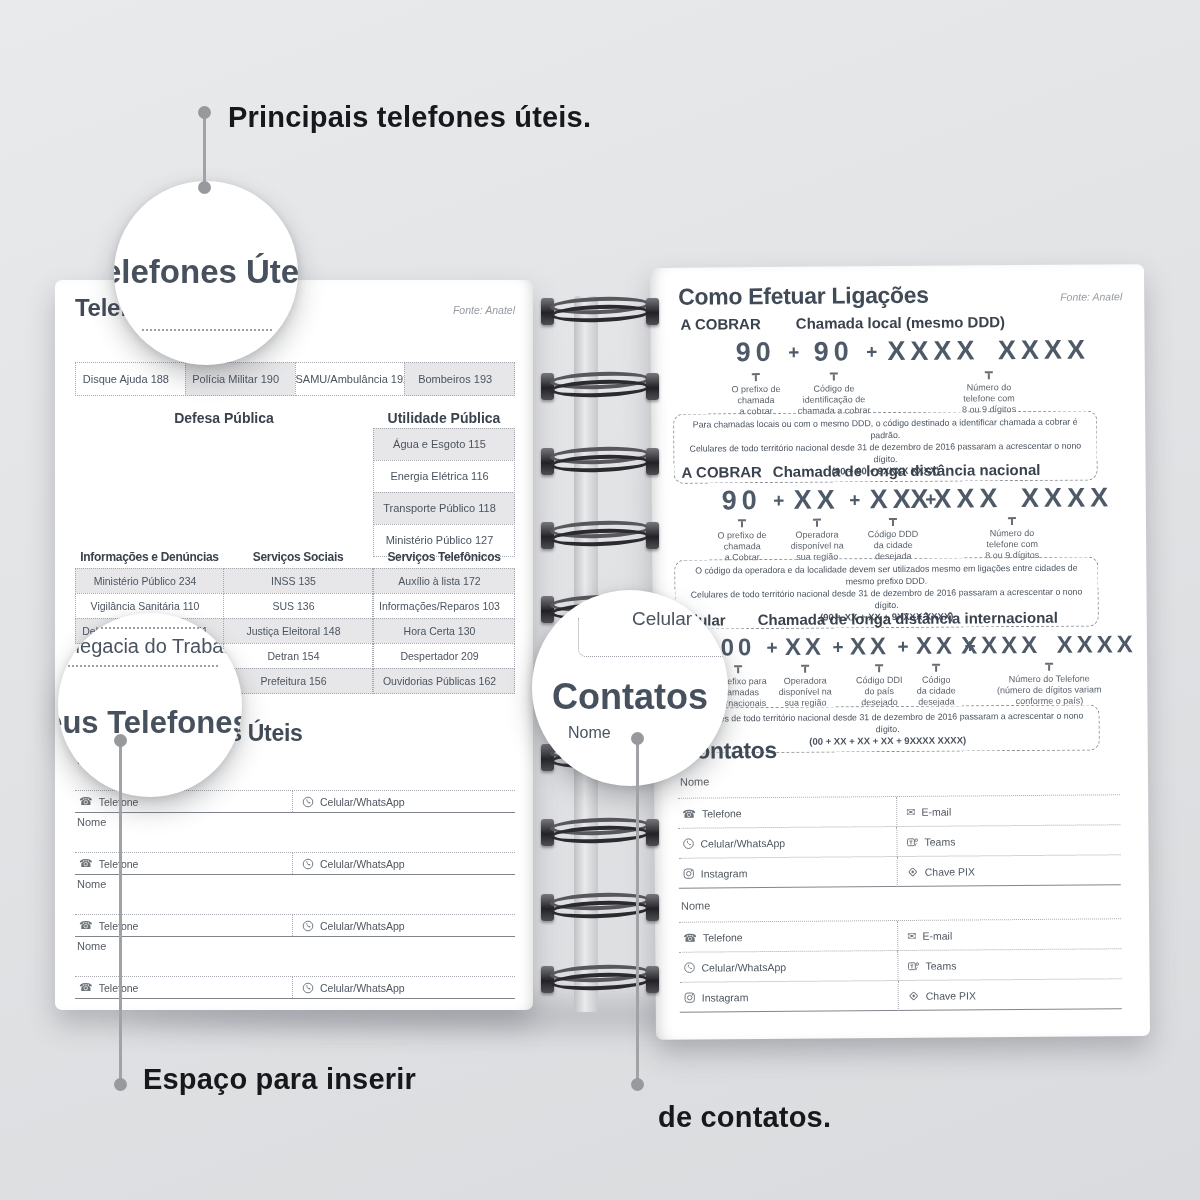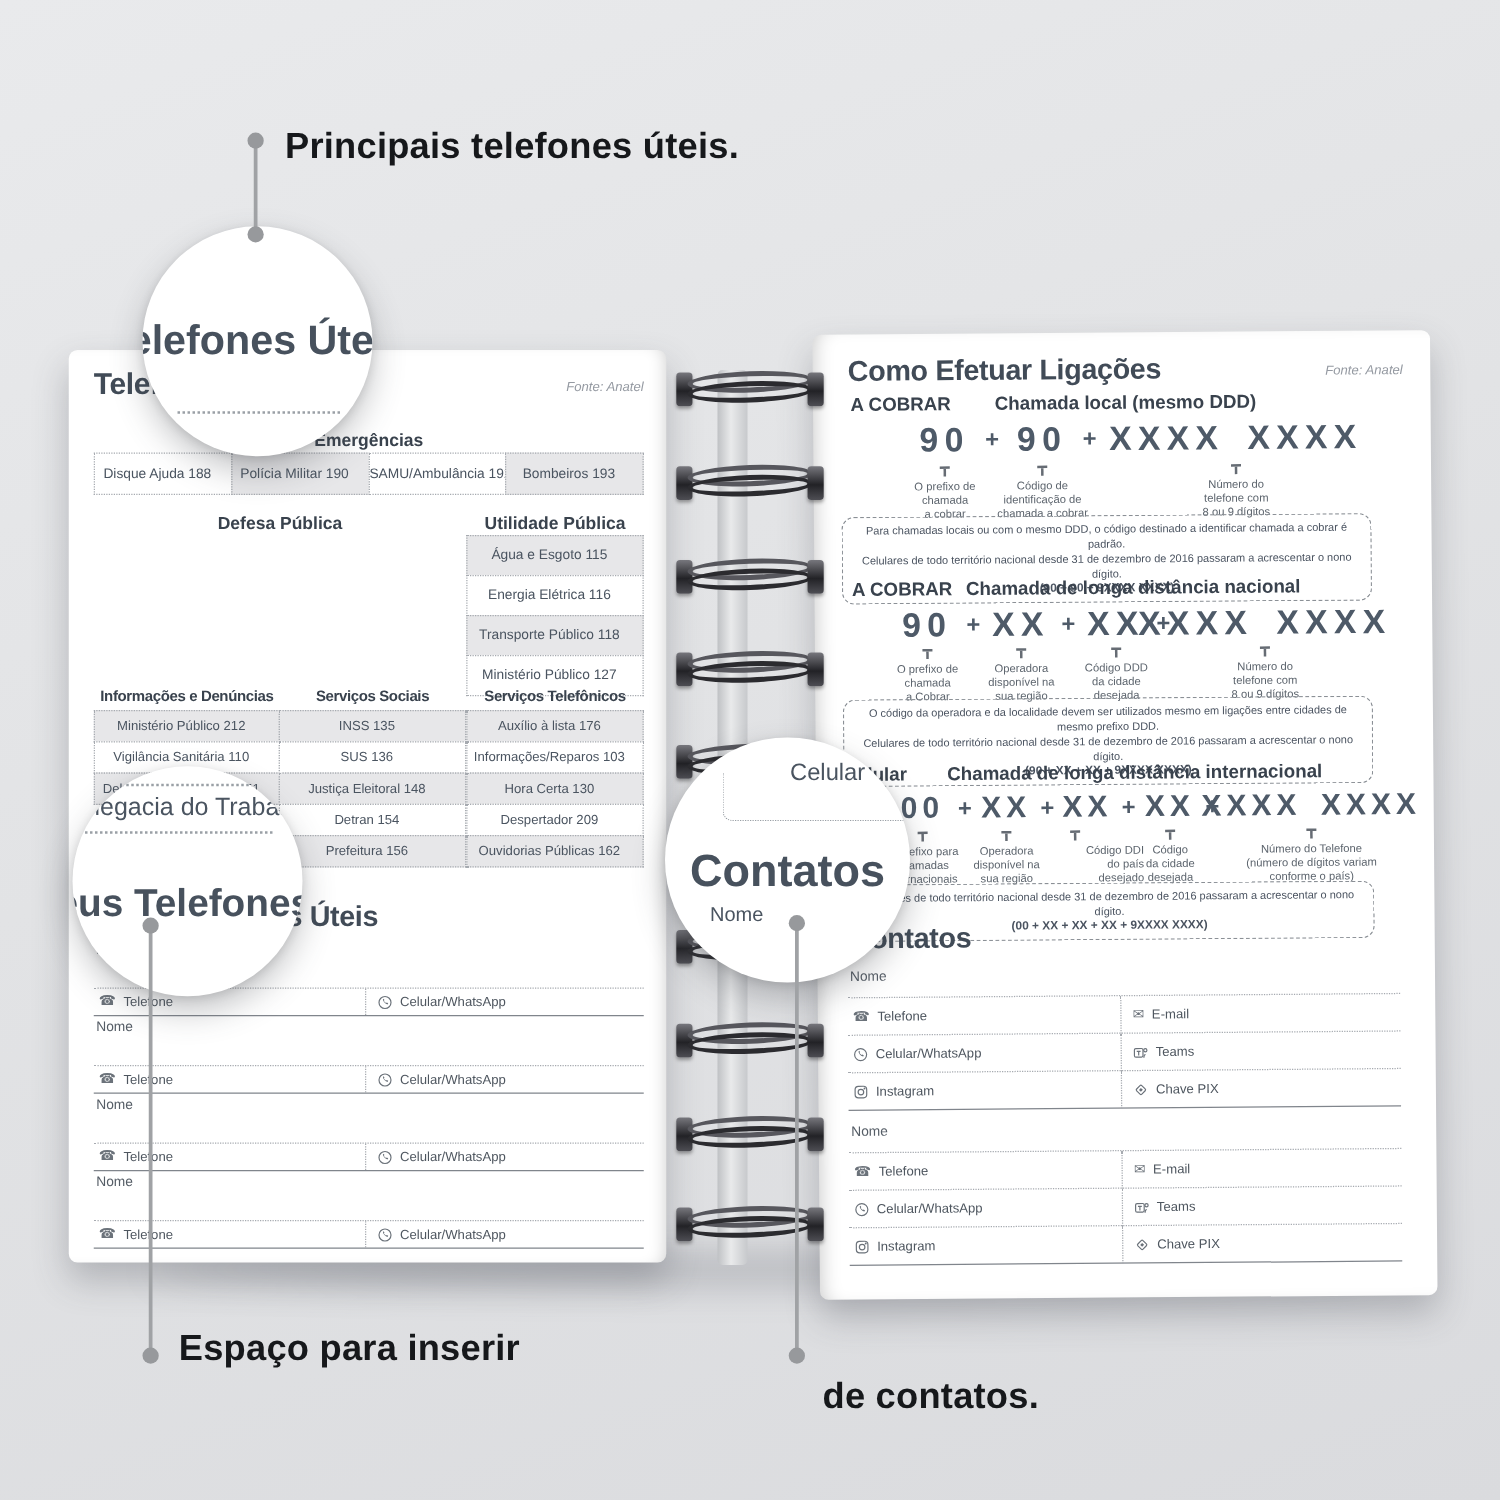--- a/index.html
+++ b/index.html
@@ -99,54 +99,53 @@
 </style>
 </head>
 <body>
 
 <div class="abs floor-shadow"></div>
 
 <div id="page-left" class="abs page">
   <div class="abs pg-title" style="left:20px;top:14px;">Telefones Úteis</div>
   <div class="abs fonte" style="right:18px;top:24px;">Fonte: Anatel</div>
 
-  <div class="abs sec-h" style="left:20px;top:64px;width:440px;">Emergências</div>
   <div class="abs cells" style="left:20px;top:82px;width:440px;">
     <span class="cell bg1">Disque Ajuda 188</span>
     <span class="cell bg0">Polícia Militar 190</span>
     <span class="cell bg1">SAMU/Ambulância 192</span>
     <span class="cell bg0">Bombeiros 193</span>
   </div>
 
   <div class="abs sec-h" style="left:20px;top:130px;width:298px;">Defesa Pública</div>
   <div class="abs sec-h" style="left:318px;top:130px;width:142px;">Utilidade Pública</div>
   <div class="vcol" style="left:318px;top:148px;width:142px;">
     <span class="colcell bg0">Água e Esgoto 115</span>
     <span class="colcell bg1">Energia Elétrica 116</span>
     <span class="colcell bg0">Transporte Público 118</span>
     <span class="colcell bg1">Ministério Público 127</span>
   </div>
 
   <div class="abs sec-h small" style="left:20px;top:270px;width:149px;">Informações e Denúncias</div>
   <div class="abs sec-h small" style="left:168px;top:270px;width:150px;">Serviços Sociais</div>
   <div class="abs sec-h small" style="left:318px;top:270px;width:142px;">Serviços Telefônicos</div>
   <div class="vcol r26" style="left:20px;top:288px;width:149px;">
-    <span class="colcell bg0">Ministério Público 212</span>
+    <span class="colcell bg0">Ministério Público 234</span>
     <span class="colcell bg1">Vigilância Sanitária 110</span>
     <span class="colcell bg0">Delegacia do Trabalho 151</span>
   </div>
   <div class="vcol r26" style="left:168px;top:288px;width:150px;">
     <span class="colcell bg0">INSS 135</span>
     <span class="colcell bg1">SUS 136</span>
     <span class="colcell bg0">Justiça Eleitoral 148</span>
     <span class="colcell bg1">Detran 154</span>
     <span class="colcell bg0">Prefeitura 156</span>
   </div>
   <div class="vcol r26" style="left:318px;top:288px;width:142px;">
-    <span class="colcell bg0">Auxílio à lista 176</span>
+    <span class="colcell bg0">Auxílio à lista 172</span>
     <span class="colcell bg1">Informações/Reparos 103</span>
     <span class="colcell bg0">Hora Certa 130</span>
     <span class="colcell bg1">Despertador 209</span>
     <span class="colcell bg0">Ouvidorias Públicas 162</span>
   </div>
 
   <div class="abs pg-title" style="left:20px;top:440px;font-size:23px;">Meus Telefones Úteis</div>
 
   <div class="mt-block" style="top:470px;">
     <span class="nome-lab">Nome</span>
@@ -279,21 +278,21 @@
       <span class="fp plus" style="left:185px;top:4px;">+</span>
       <span class="fp num" style="left:217px;">XX</span>
       <span class="fp plus" style="left:250px;top:4px;">+</span>
       <span class="fp num" style="left:283px;">XX</span>
       <span class="fp plus" style="left:317px;top:4px;">+</span>
       <span class="fp num" style="left:396px;">XXXX XXXX</span>
     </div>
     <div class="abs" style="left:0;top:398px;width:470px;height:40px;">
       <span class="cap" style="left:85px;"><i class="tick"></i><span>O prefixo para</span><br><span>chamadas</span><br><span>internacionais</span></span>
       <span class="cap" style="left:152px;"><i class="tick"></i><span>Operadora</span><br><span>disponível na</span><br><span>sua região</span></span>
-      <span class="cap" style="left:207px;text-align:right;"><i class="tick"></i><span>Código DDI</span><br><span>do país</span><br><span>desejado</span></span>
+      <span class="cap" style="left:226px;"><i class="tick"></i><span>Código DDI</span><br><span>do país</span><br><span>desejado</span></span>
       <span class="cap" style="left:283px;"><i class="tick"></i><span>Código</span><br><span>da cidade</span><br><span>desejada</span></span>
       <span class="cap wide" style="left:396px;"><i class="tick"></i><span>Número do Telefone</span><br><span>(número de dígitos variam</span><br><span>conforme o país)</span></span>
     </div>
     <div class="note" style="top:440px;">
       <div>Celulares de todo território nacional desde 31 de dezembro de 2016 passaram a acrescentar o nono dígito.</div>
       <div class="bold">(00 + XX + XX + XX + 9XXXX XXXX)</div>
     </div>
   </div>
 
   <div class="abs pg-title" style="left:26px;top:470px;font-size:23px;">Contatos</div>

